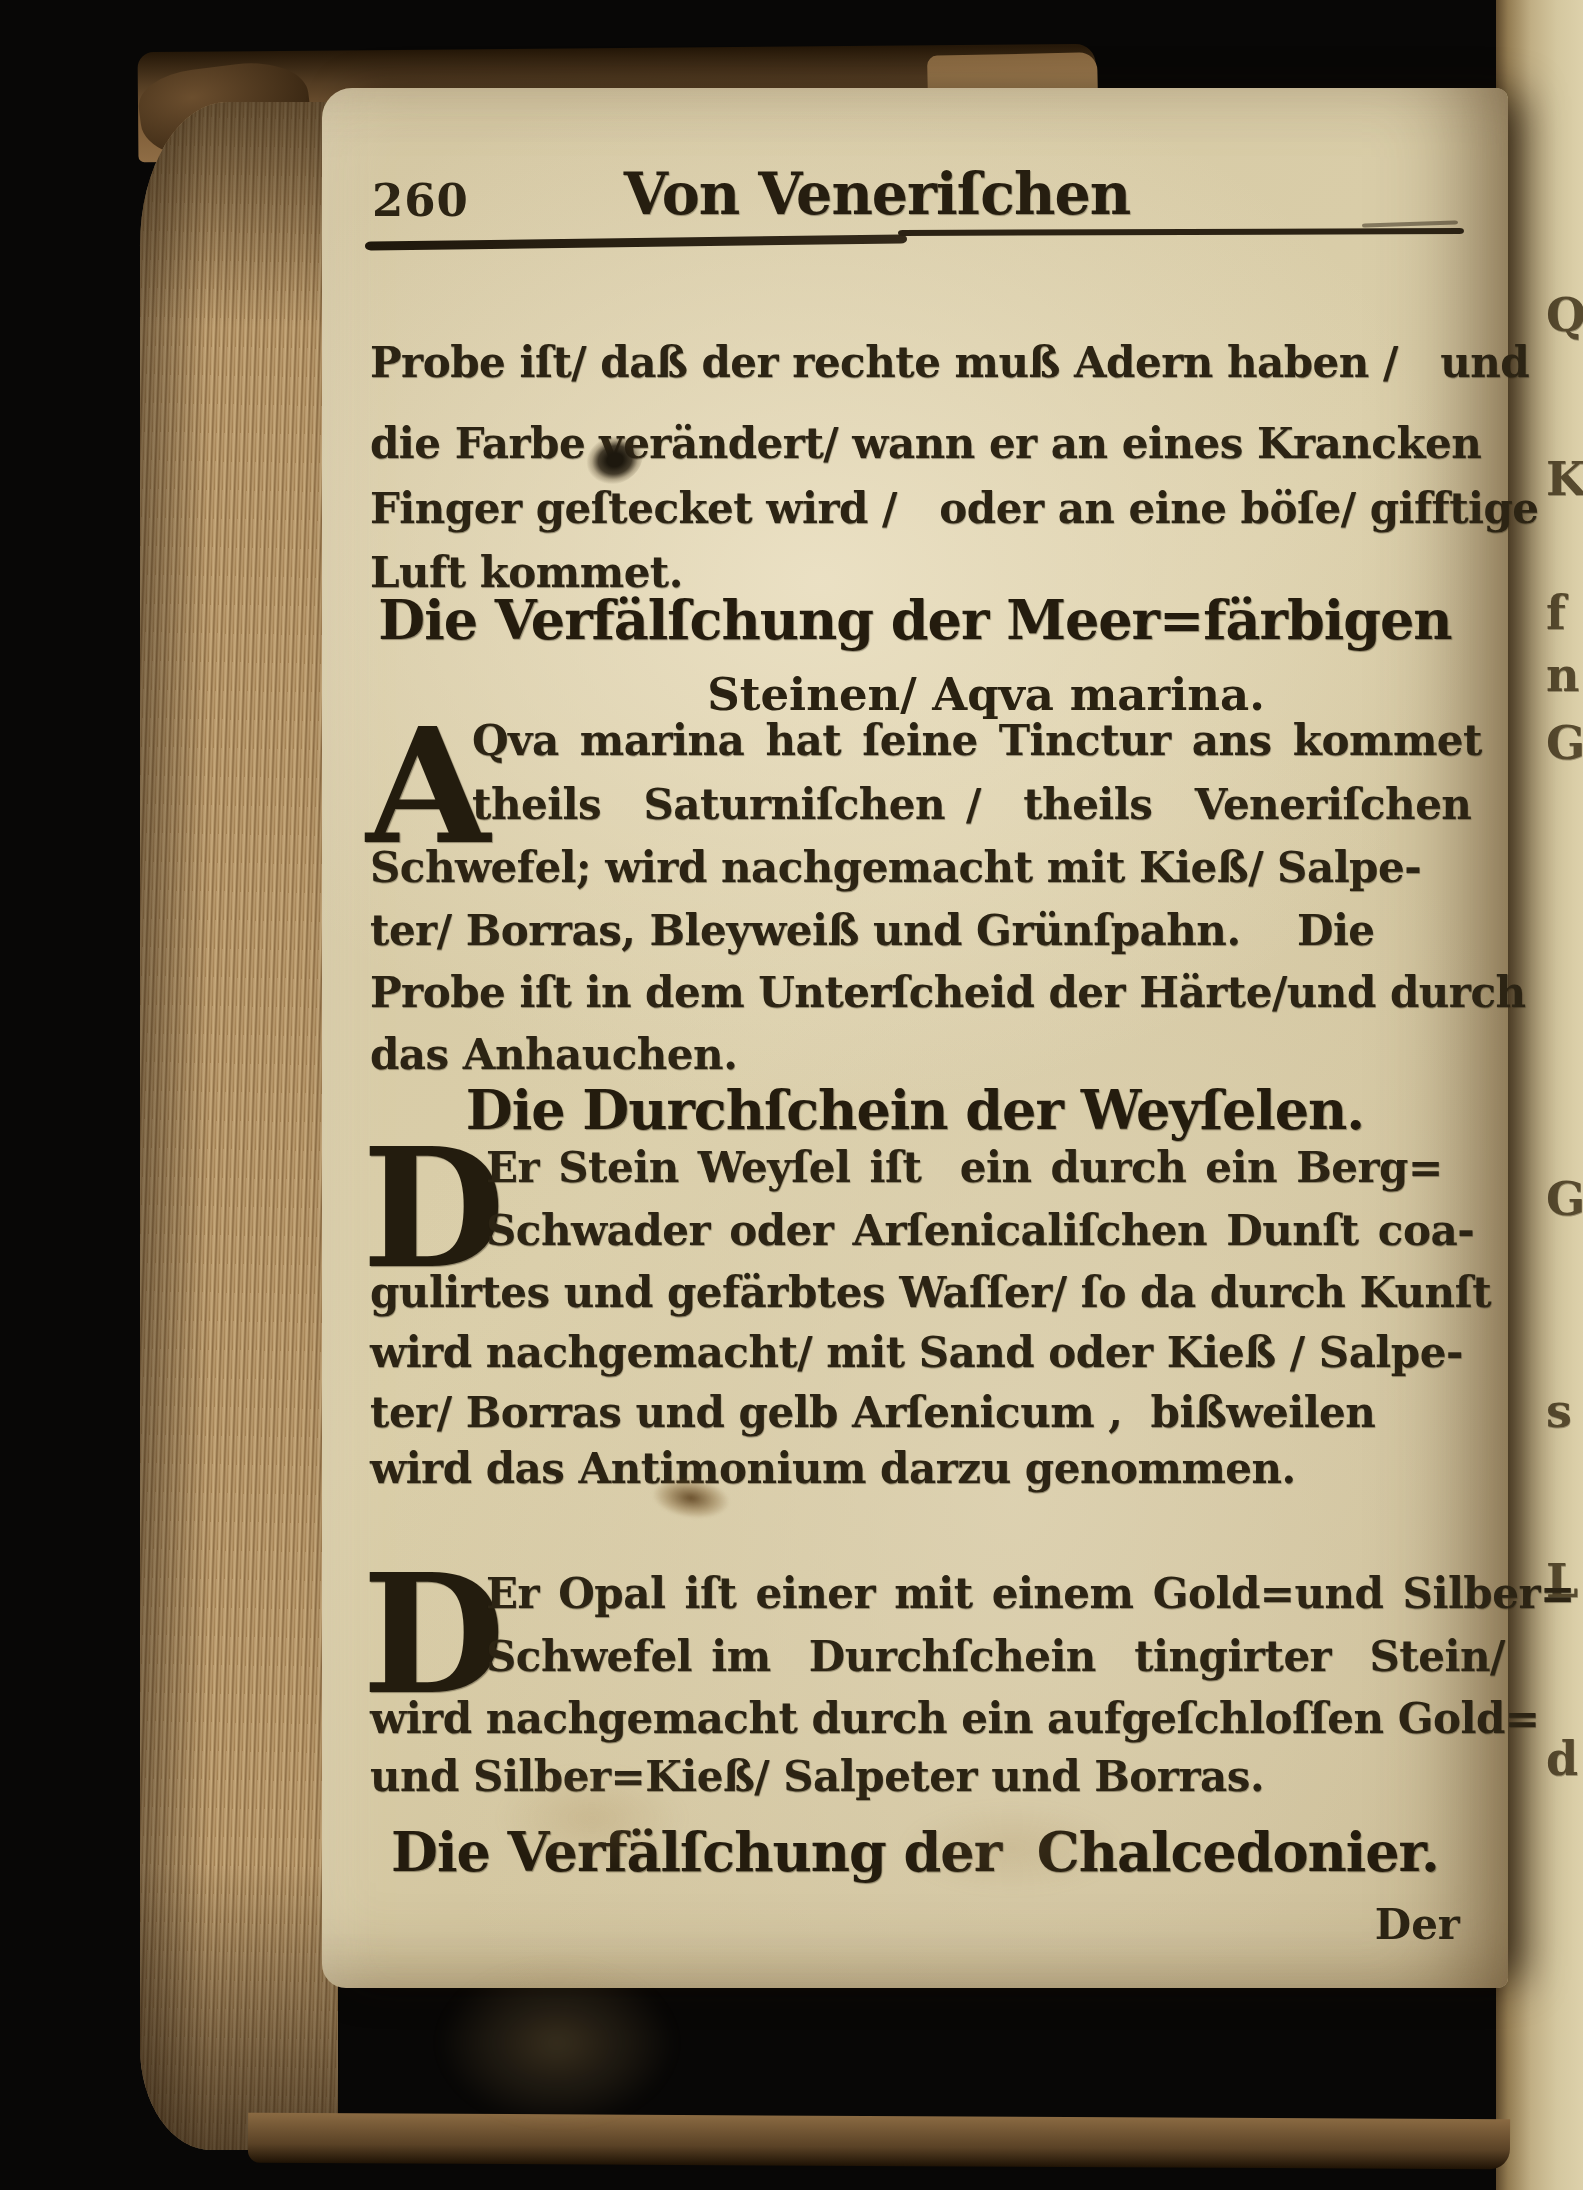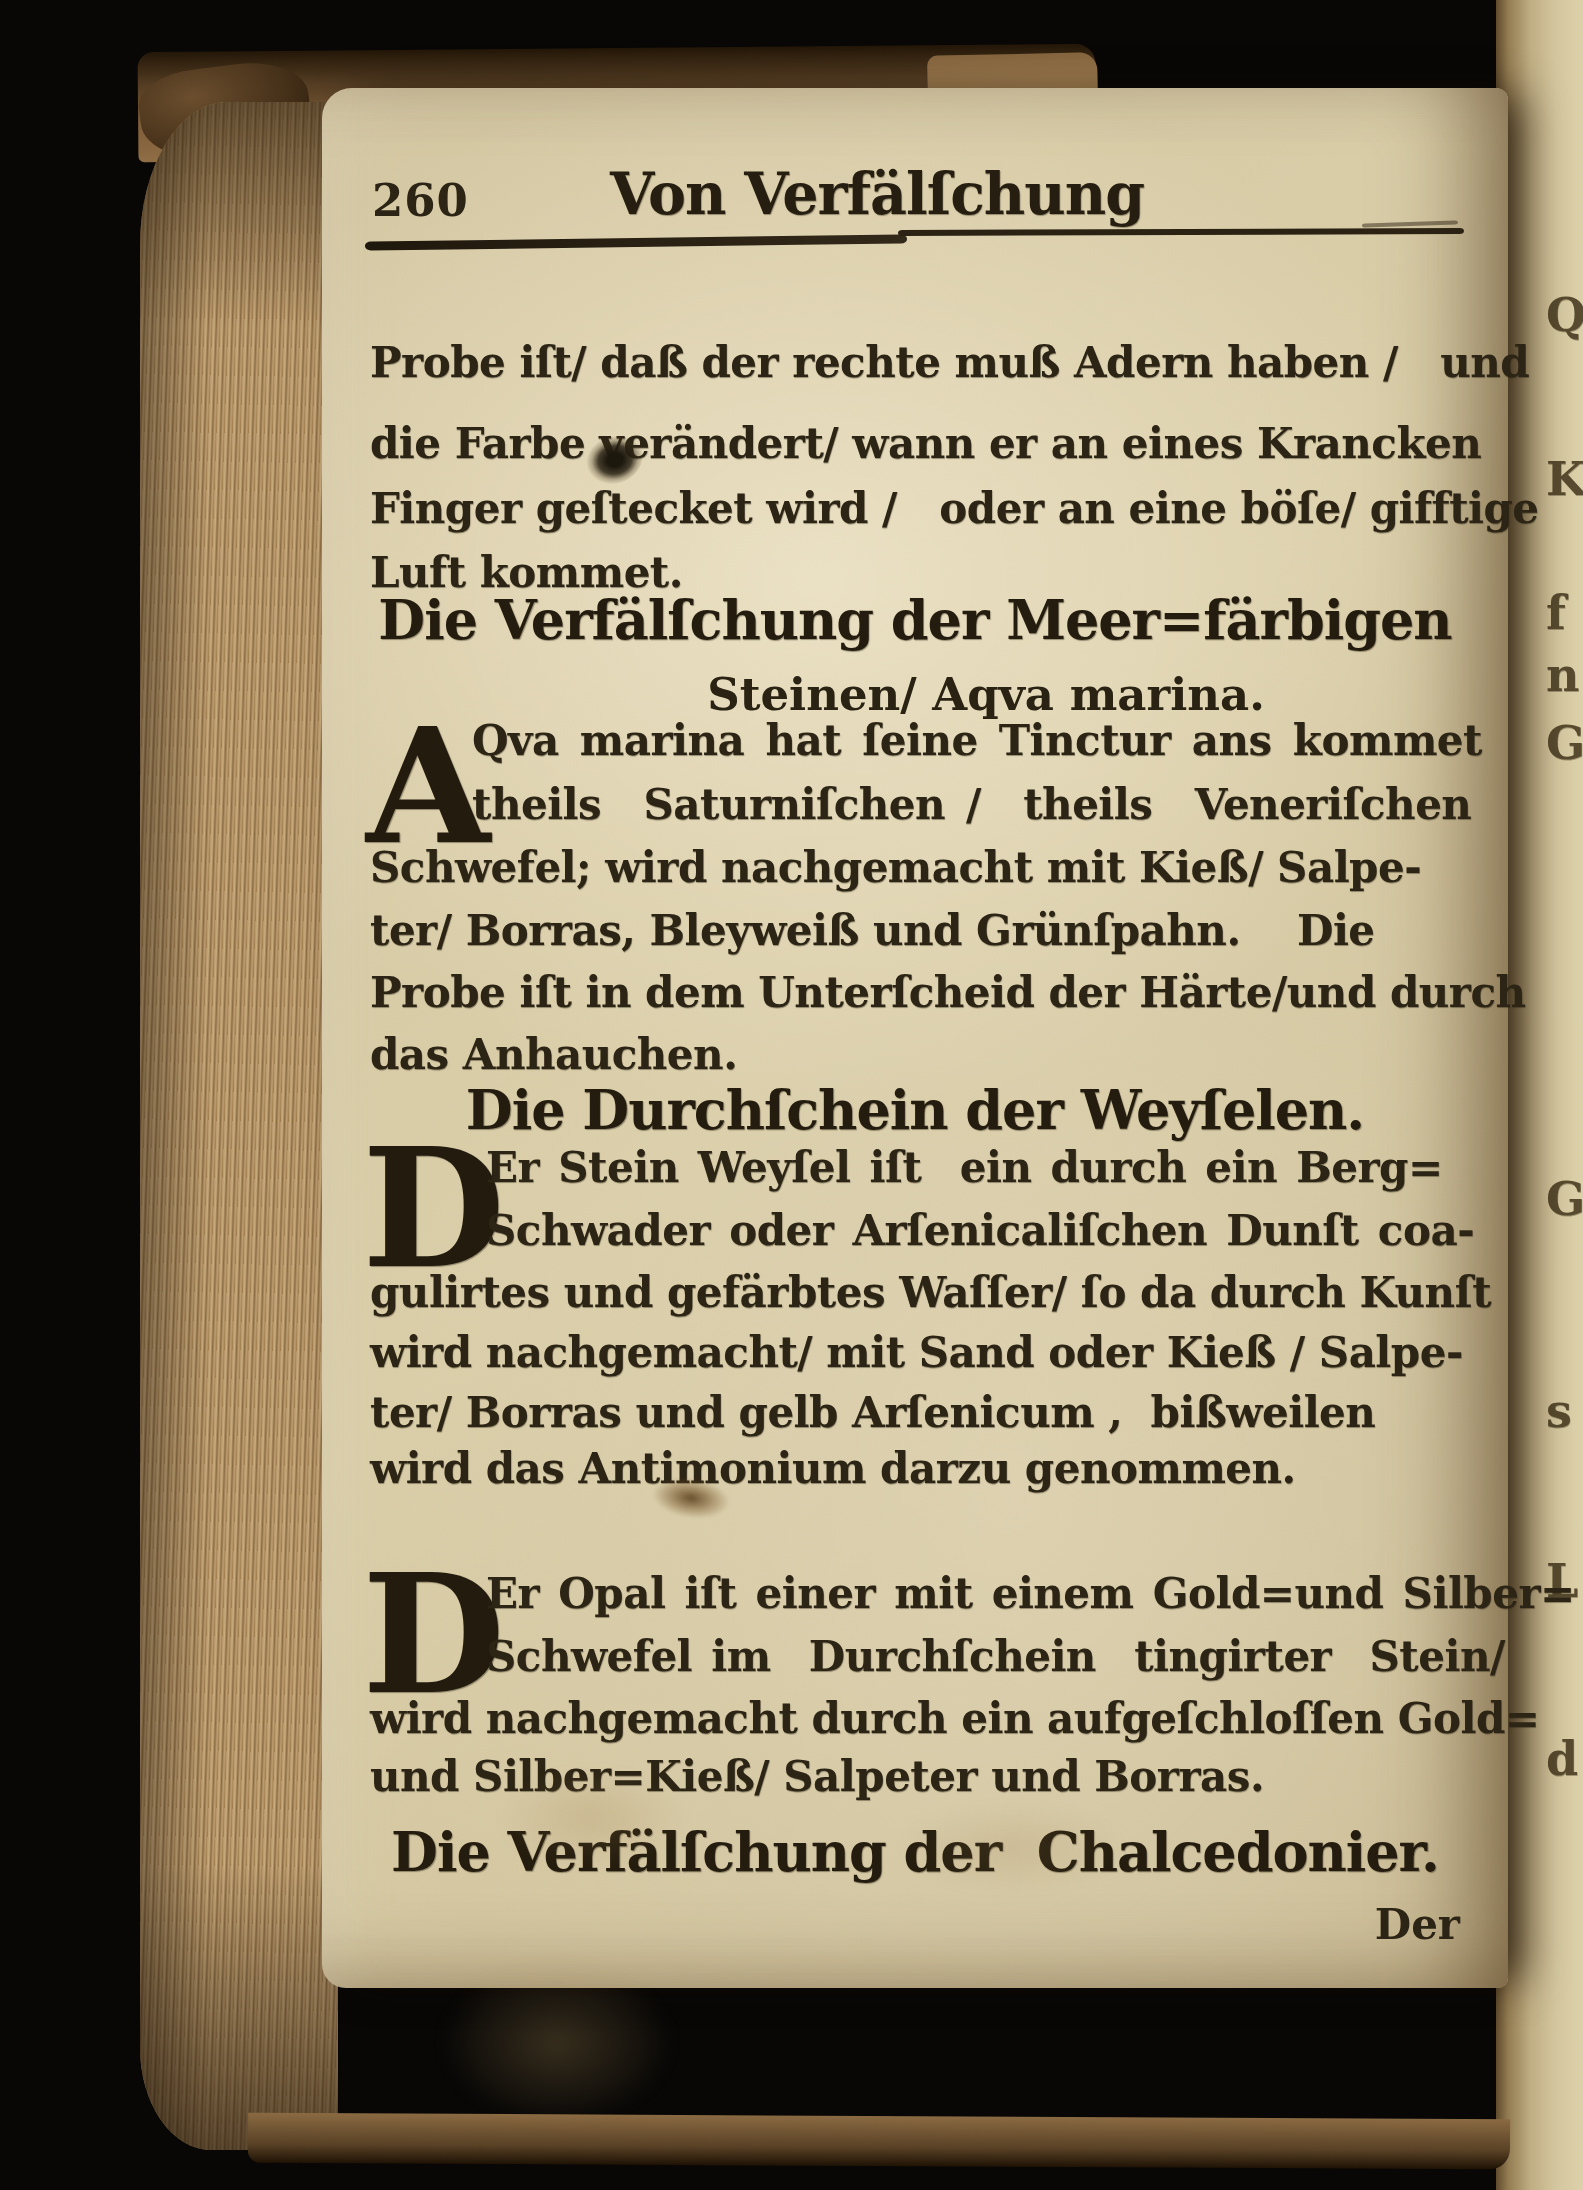--- a/index.html
+++ b/index.html
@@ -170,21 +170,21 @@
 
   <div class="book-top"></div>
   <div class="book-top-right"></div>
   <div class="corner-leather"></div>
   <div class="fore-edge"></div>
   <div class="bottom-edge"></div>
 
   <div class="page">
 
     <div class="pagenum">260</div>
-    <div class="runhead">Von Verfälſchung</div>
+    <div class="runhead">Von Veneriſchen</div>
     <div class="rule rule1"></div>
     <div class="rule rule2"></div>
     <div class="rule rule3"></div>
 
     <div class="bl" style="top:252px">Probe iſt/ daß der rechte muß Adern haben /   und</div>
     <div class="bl" style="top:333px">die Farbe verändert/ wann er an eines Krancken</div>
     <div class="bl" style="top:398px">Finger geſtecket wird /   oder an eine böſe/ gifftige</div>
     <div class="bl" style="top:462px">Luft kommet.</div>
     <div class="blot-farbe"></div>
 

